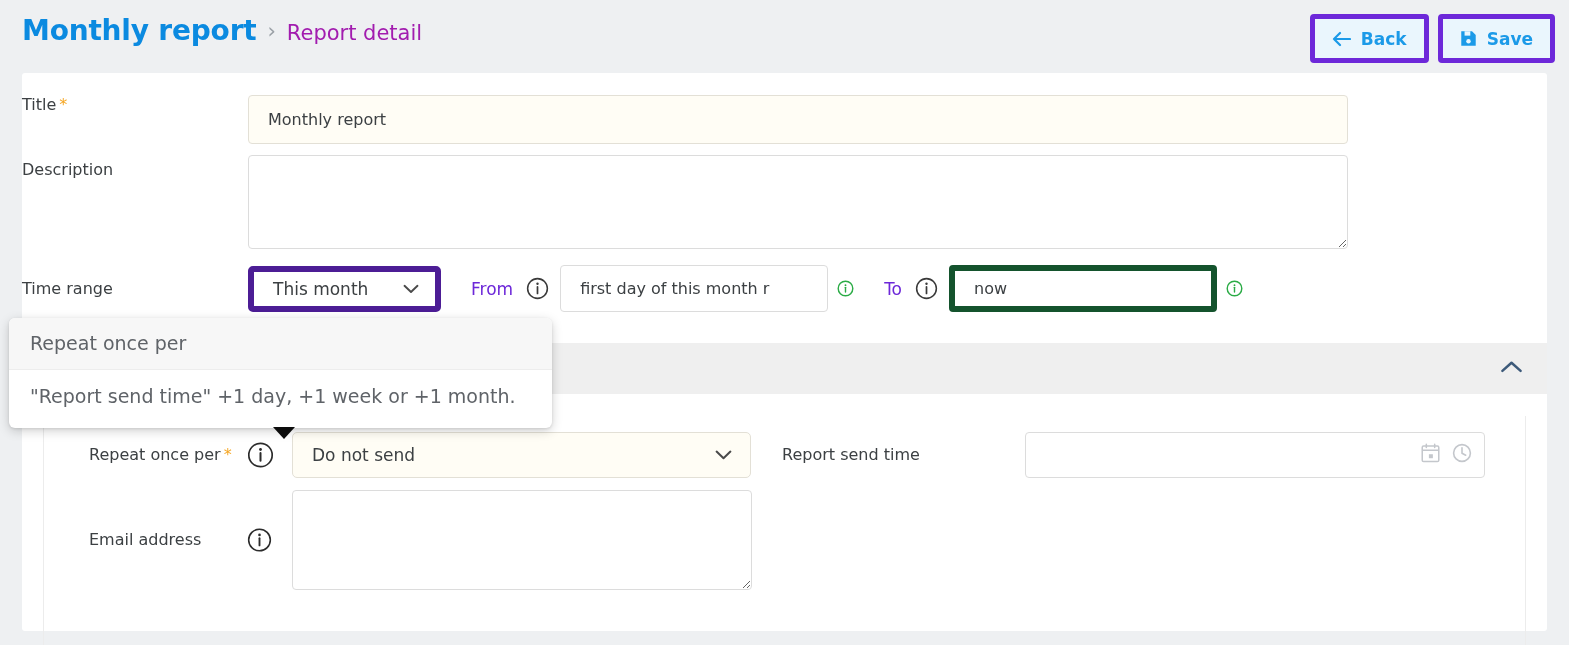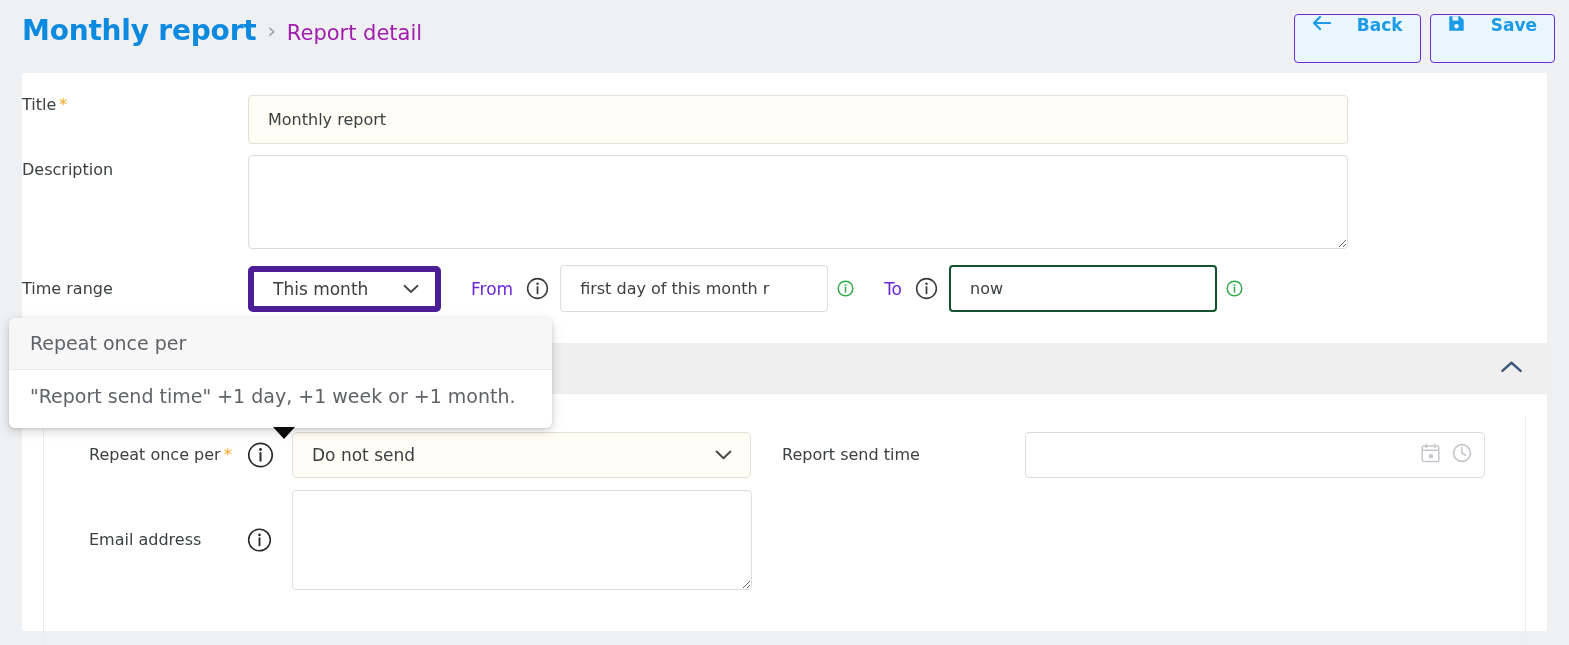--- a/index.html
+++ b/index.html
@@ -58,29 +58,29 @@
     right: 14px;
     top: 14px;
     display: flex;
     gap: 9px;
   }
   .hbtn {
     height: 49px;
     min-width: 100px;
     padding: 0 17px;
     background: #eaf6fd;
-    border: 1px solid #6d28d9;
+    border: 5px solid #6d28d9;
     border-radius: 4px;
     color: #1b9ae8;
     font-size: 17px;
     font-weight: bold;
     display: flex;
-    align-items: flex-start;
+    align-items: center;
     justify-content: center;
-    gap: 26px;
+    gap: 10px;
     box-sizing: border-box;
     cursor: pointer;
   }
   .hbtn .ico { display: flex; align-items: center; }
 
   
   .card {
     position: absolute;
     left: 22px;
     top: 73px;
@@ -181,21 +181,21 @@
   .from-input {
     width: 268px;
     height: 47px;
     background: #fff;
     border: 1px solid #dcdcdc;
   }
   .to-input {
     width: 268px;
     height: 47px;
     background: #fff;
-    border: 2px solid #14532d;
+    border: 6px solid #14532d;
   }
   .green-i { margin-left: 9px; display: flex; }
   .mini-gap { margin-left: 11px; }
 
   
   .section {
     position: absolute;
     left: 0;
     top: 270px;
     width: 100%;

